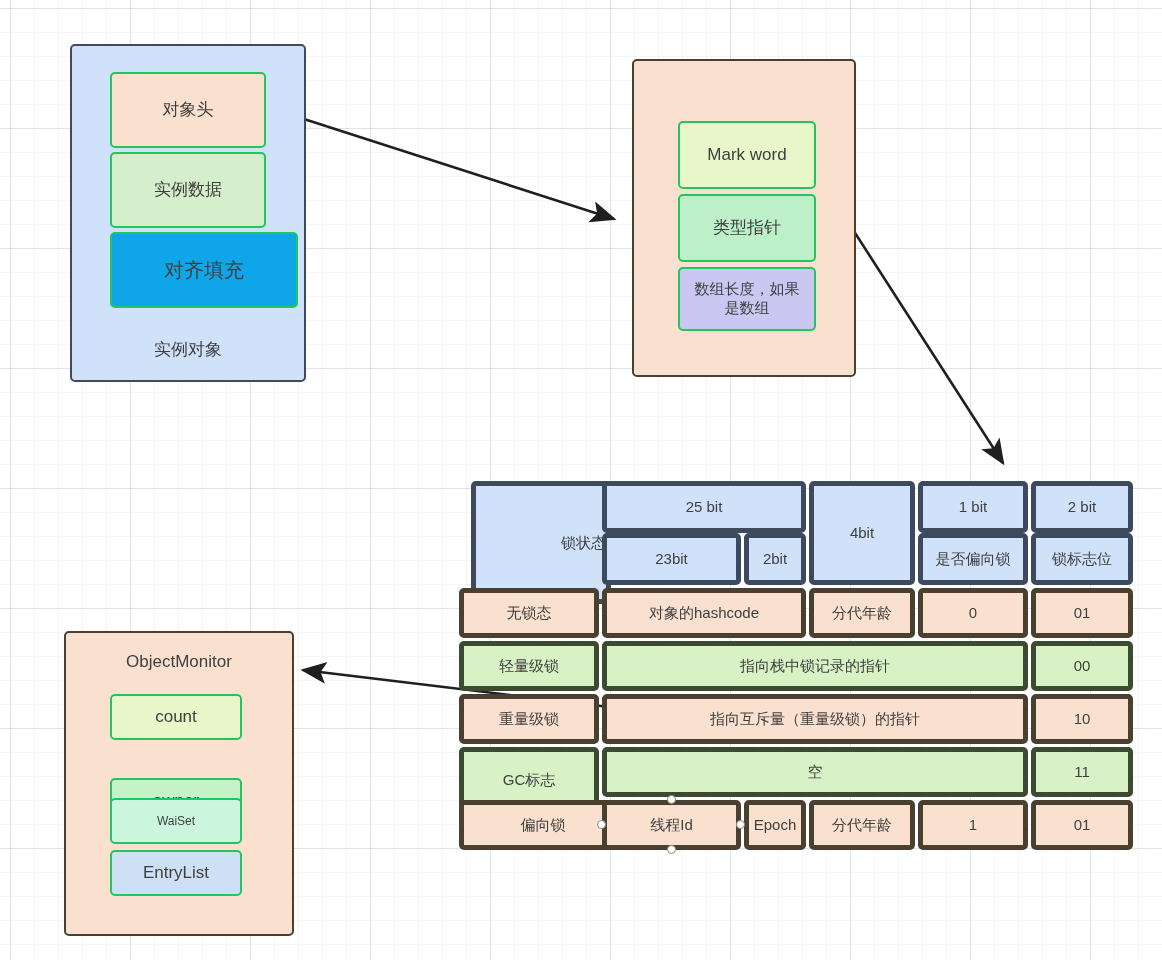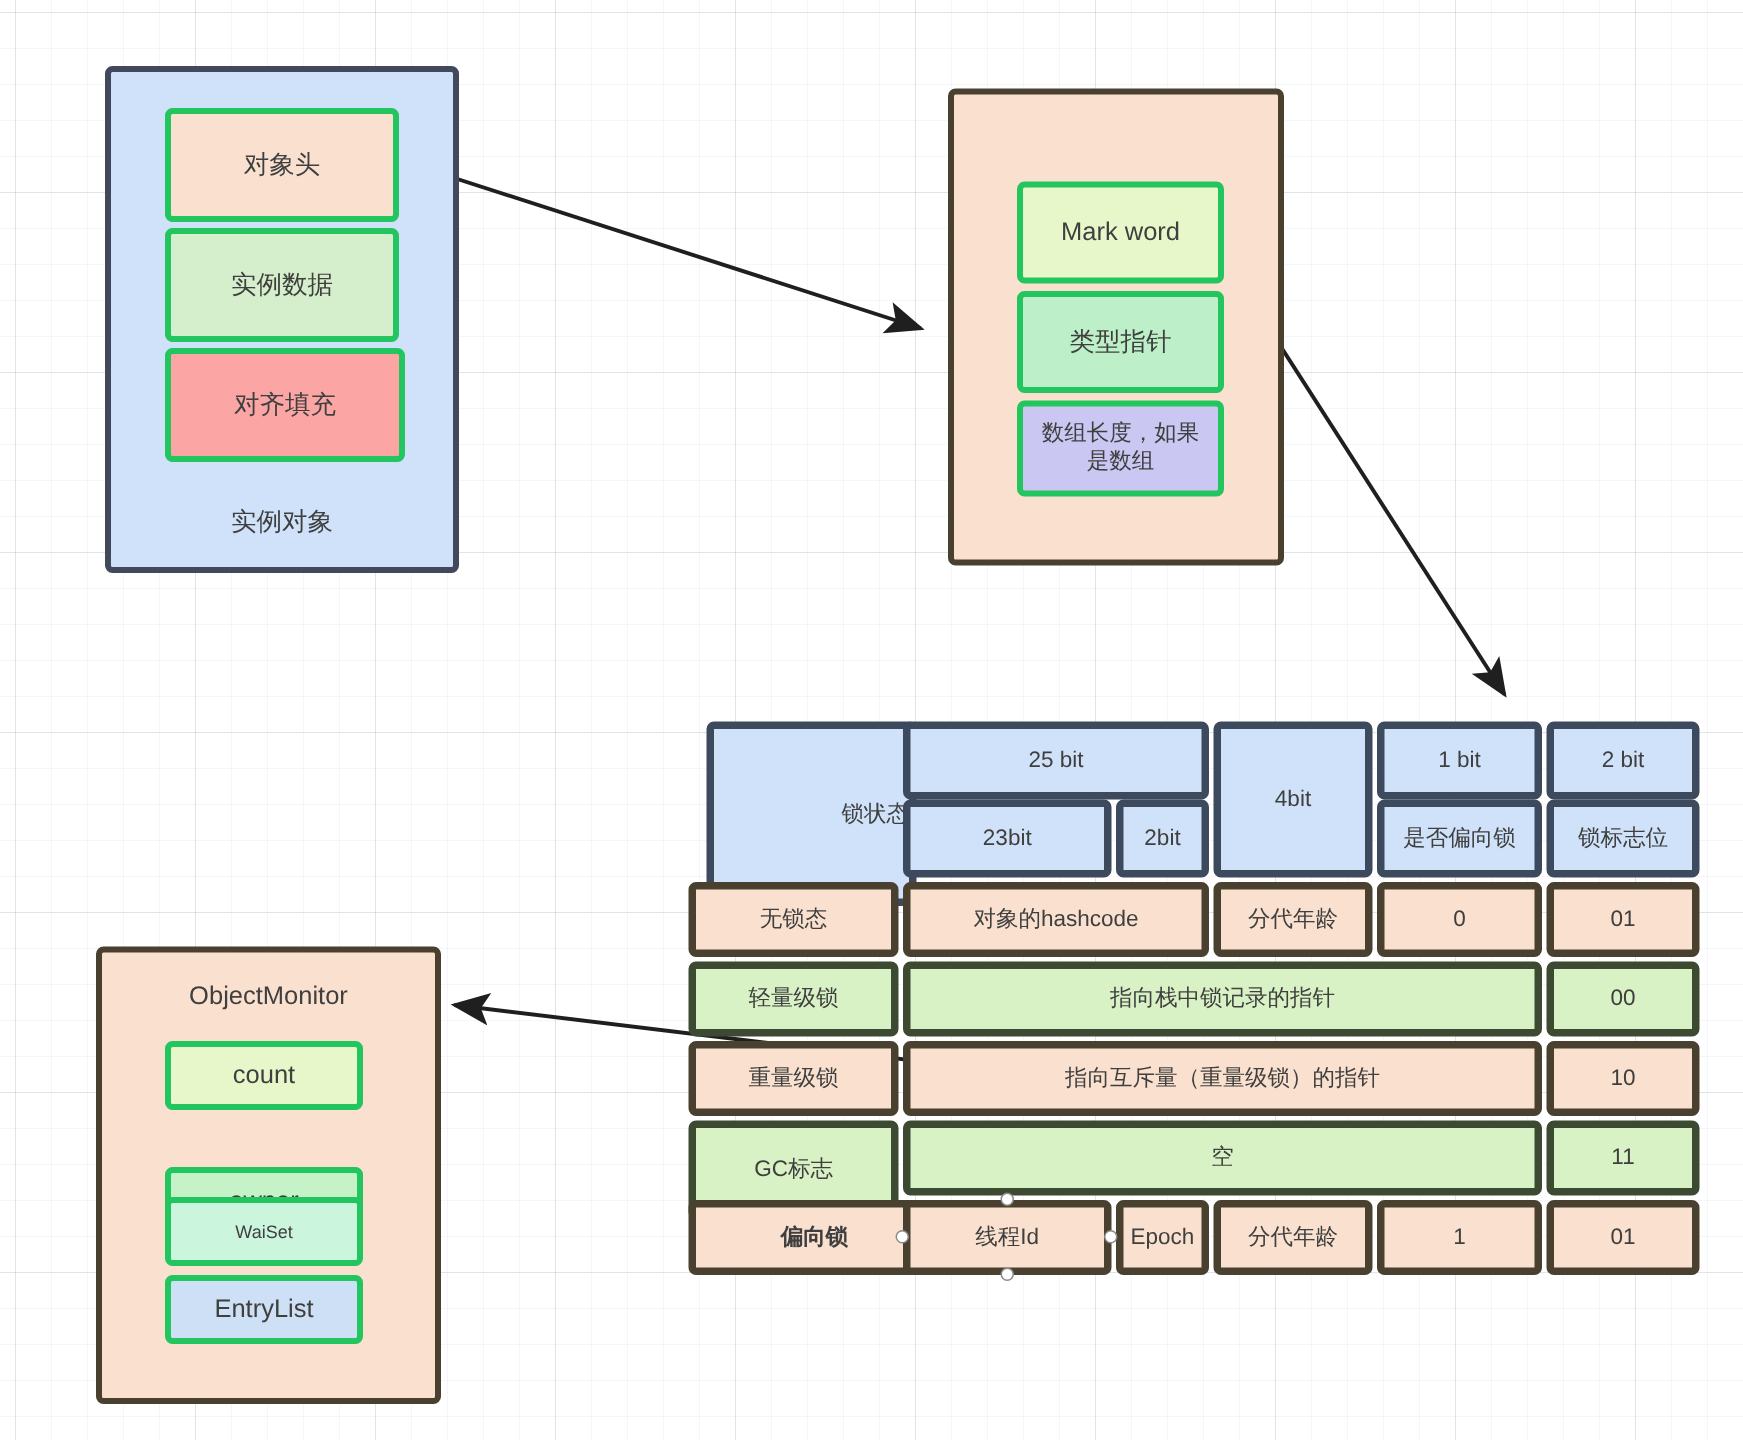--- a/index.html
+++ b/index.html
@@ -29,21 +29,21 @@
       120px 120px,
       120px 120px,
       24px 24px,
       24px 24px;
     background-position: 10px 8px, 10px 8px, 10px 8px, 10px 8px;
   }
 
   .shape {
     position: absolute;
     box-sizing: border-box;
-    border: 4px solid #22c55e;
+    border: 2px solid #22c55e;
     border-radius: 5px;
     display: flex;
     align-items: center;
     justify-content: center;
     text-align: center;
     color: #3f3f3f;
     line-height: 1.25;
   }
 
   
@@ -52,21 +52,21 @@
     background: #cfe2f9;
     border-color: #42495d;
     align-items: flex-end;
     justify-content: center;
     padding-bottom: 20px;
     font-size: 17px;
   }
 
   #obj-header-box  { left: 110px; top: 72px;  width: 156px; height: 76px; background:#fae1cf; font-size:17px; }
   #instance-data-box { left: 110px; top: 152px; width: 156px; height: 76px; background:#d5eecb; font-size:17px; }
-  #padding-box     { left: 110px; top: 232px; width: 160px; height: 76px; background:#fca5a5; font-size:17px; }
+  #padding-box     { left: 110px; top: 232px; width: 188px; height: 76px; background:#0ea5e9; font-size:20px; }
 
   
   #object-header-group {
     left: 632px; top: 59px; width: 224px; height: 318px;
     background: #fae1cf;
     border-color: #4a4030;
   }
   #mark-word-box   { left: 678px; top: 121px; width: 138px; height: 68px; background:#e7f7c9; font-size:17px; }
   #type-pointer-box{ left: 678px; top: 194px; width: 138px; height: 68px; background:#bdf0c8; font-size:17px; }
   #array-length-box{ left: 678px; top: 267px; width: 138px; height: 64px; background:#cac7f3; font-size:15px; padding:0 8px; }
@@ -257,21 +257,21 @@
   <div class="tcell c-green" style="left:0px; top:266px; width:140px; height:66px;">
     <span>GC标志</span>
   </div>
   <div class="tcell c-green" style="left:143px; top:266px; width:426px; height:50px;">
     <span>空</span>
   </div>
   <div class="tcell c-green" style="left:572px; top:266px; width:102px; height:50px;">
     <span>11</span>
   </div>
 
-  <div class="tcell c-peach" style="left:0px; top:319px; width:168px; height:50px;font-weight:bold;">
+  <div class="tcell c-peach" style="left:0px; top:319px; width:168px; height:50px;">
     <span>偏向锁</span>
   </div>
   <div class="tcell c-peach" style="left:143px; top:319px; width:139px; height:50px;">
     <span>线程Id</span>
   </div>
   <div class="tcell c-peach" style="left:285px; top:319px; width:62px; height:50px;">
     <span>Epoch</span>
   </div>
   <div class="tcell c-peach" style="left:350px; top:319px; width:106px; height:50px;">
     <span>分代年龄</span>

